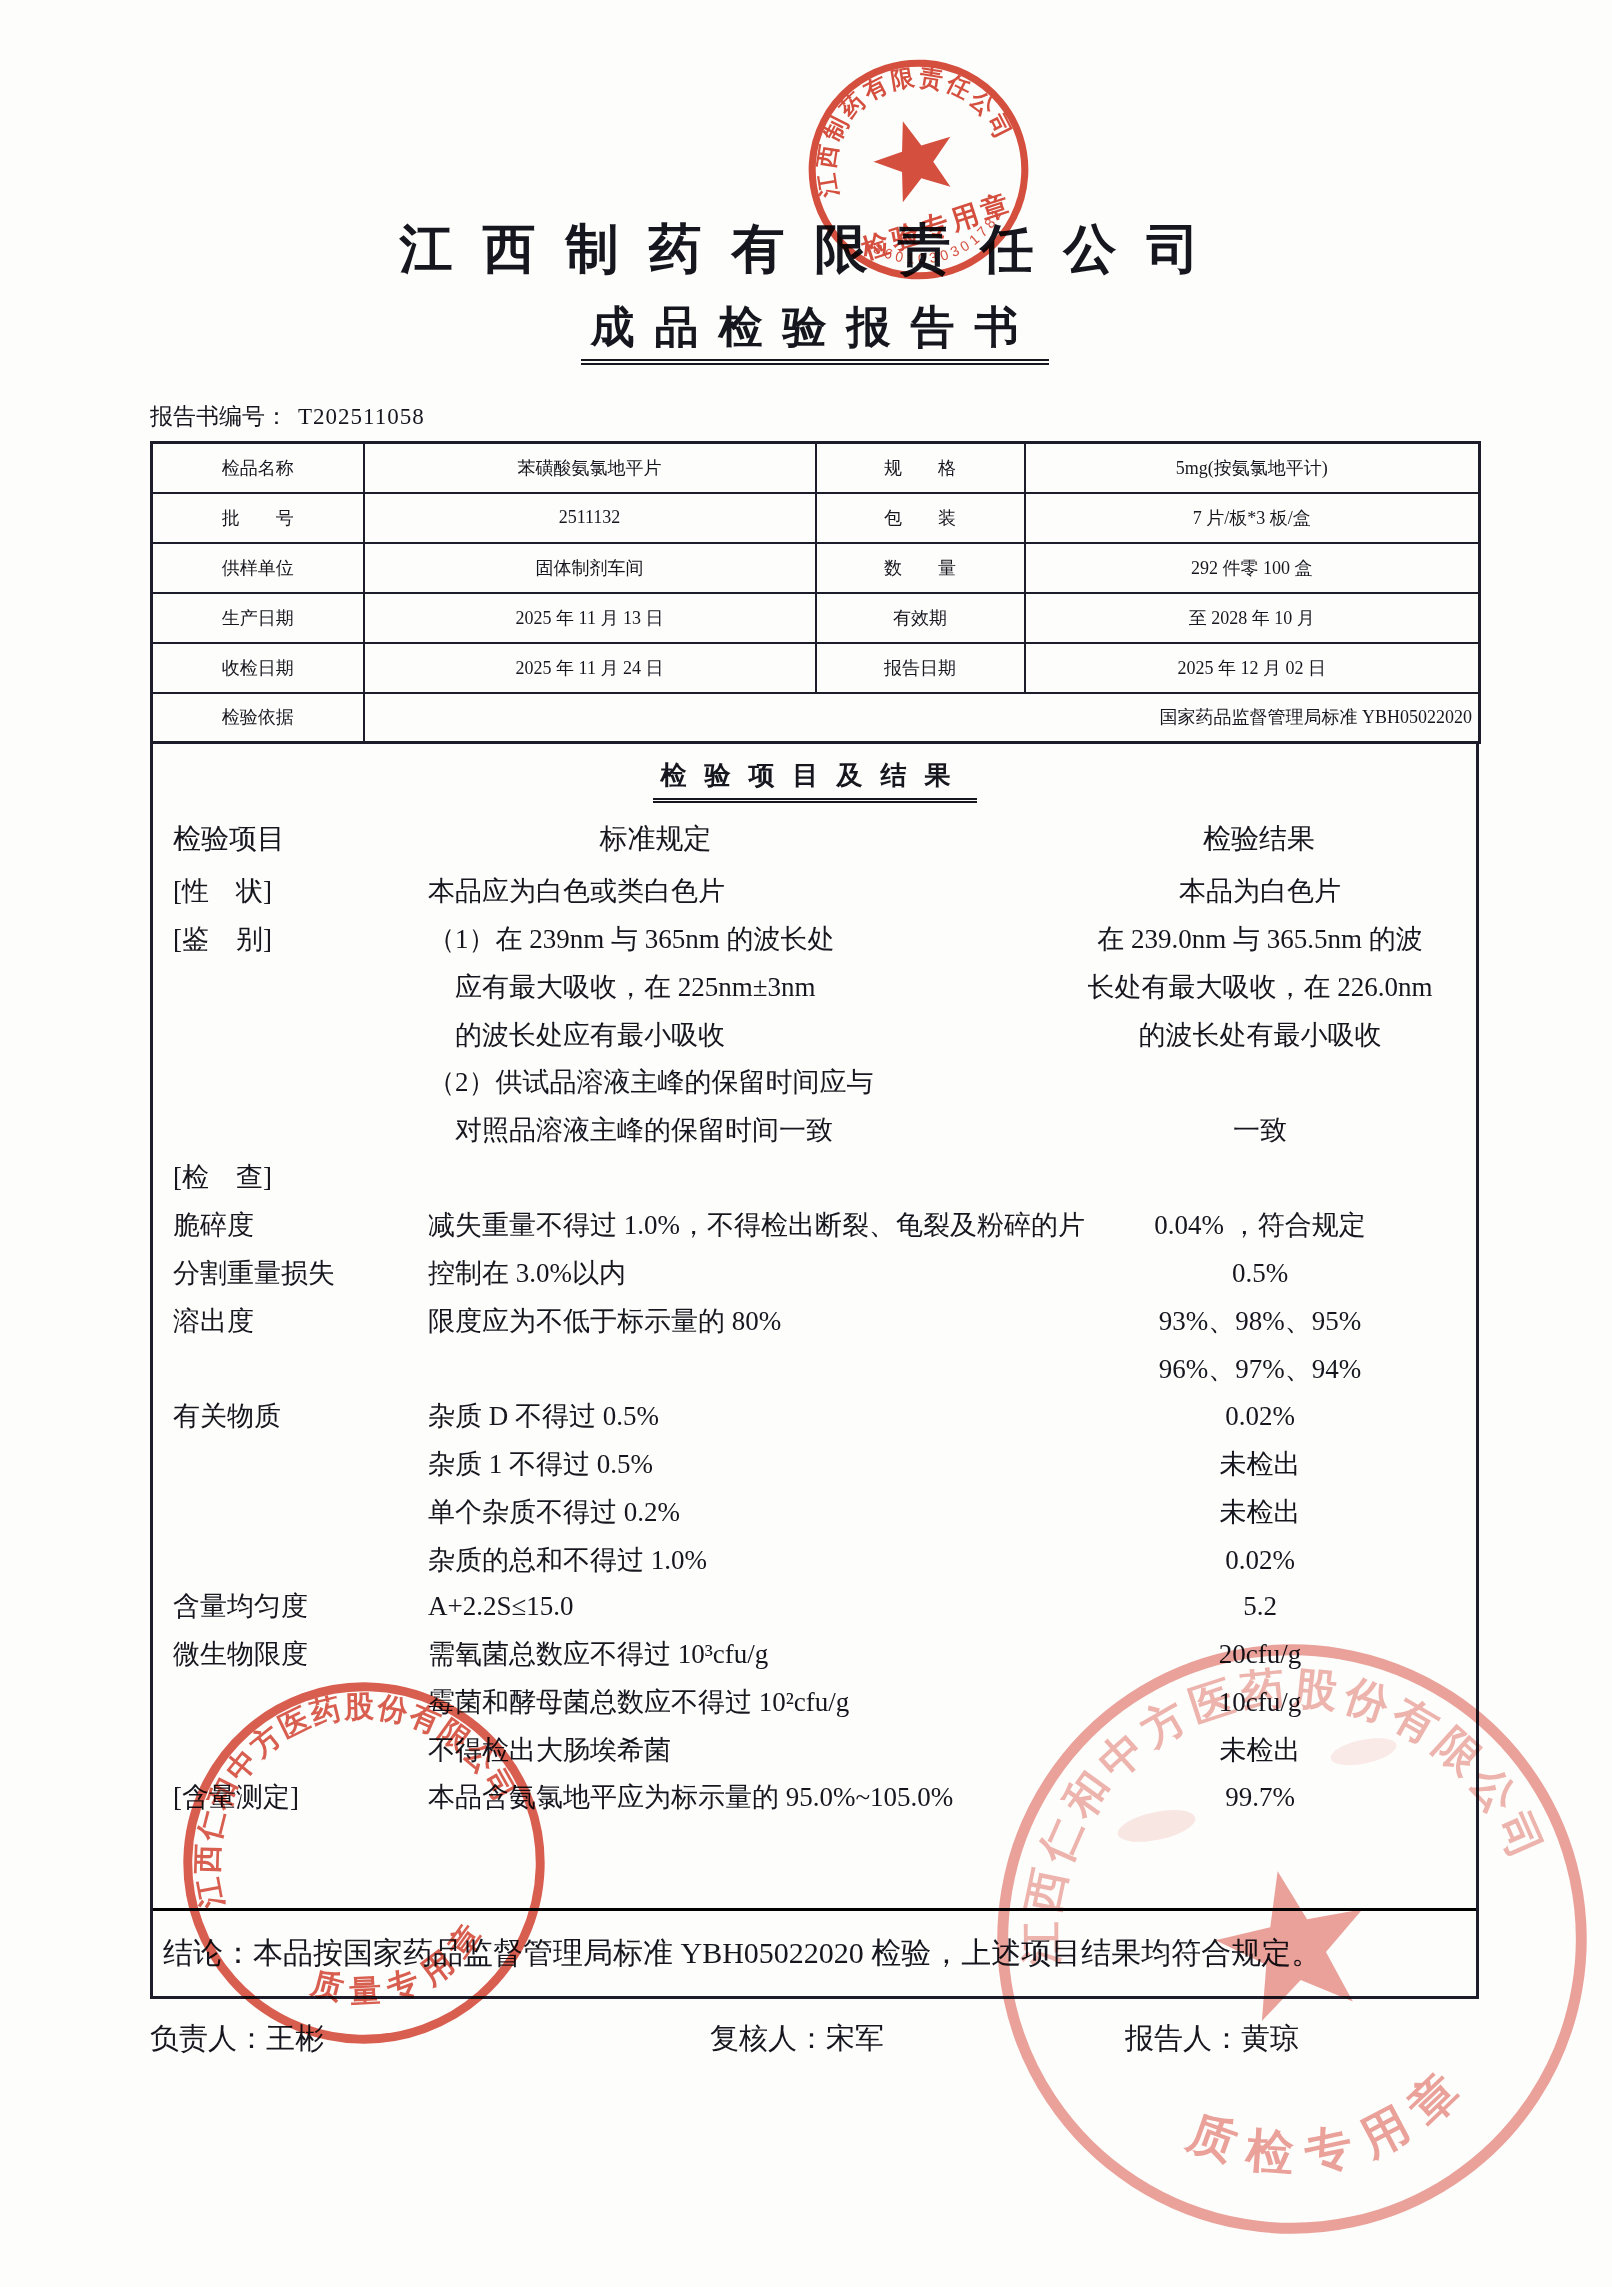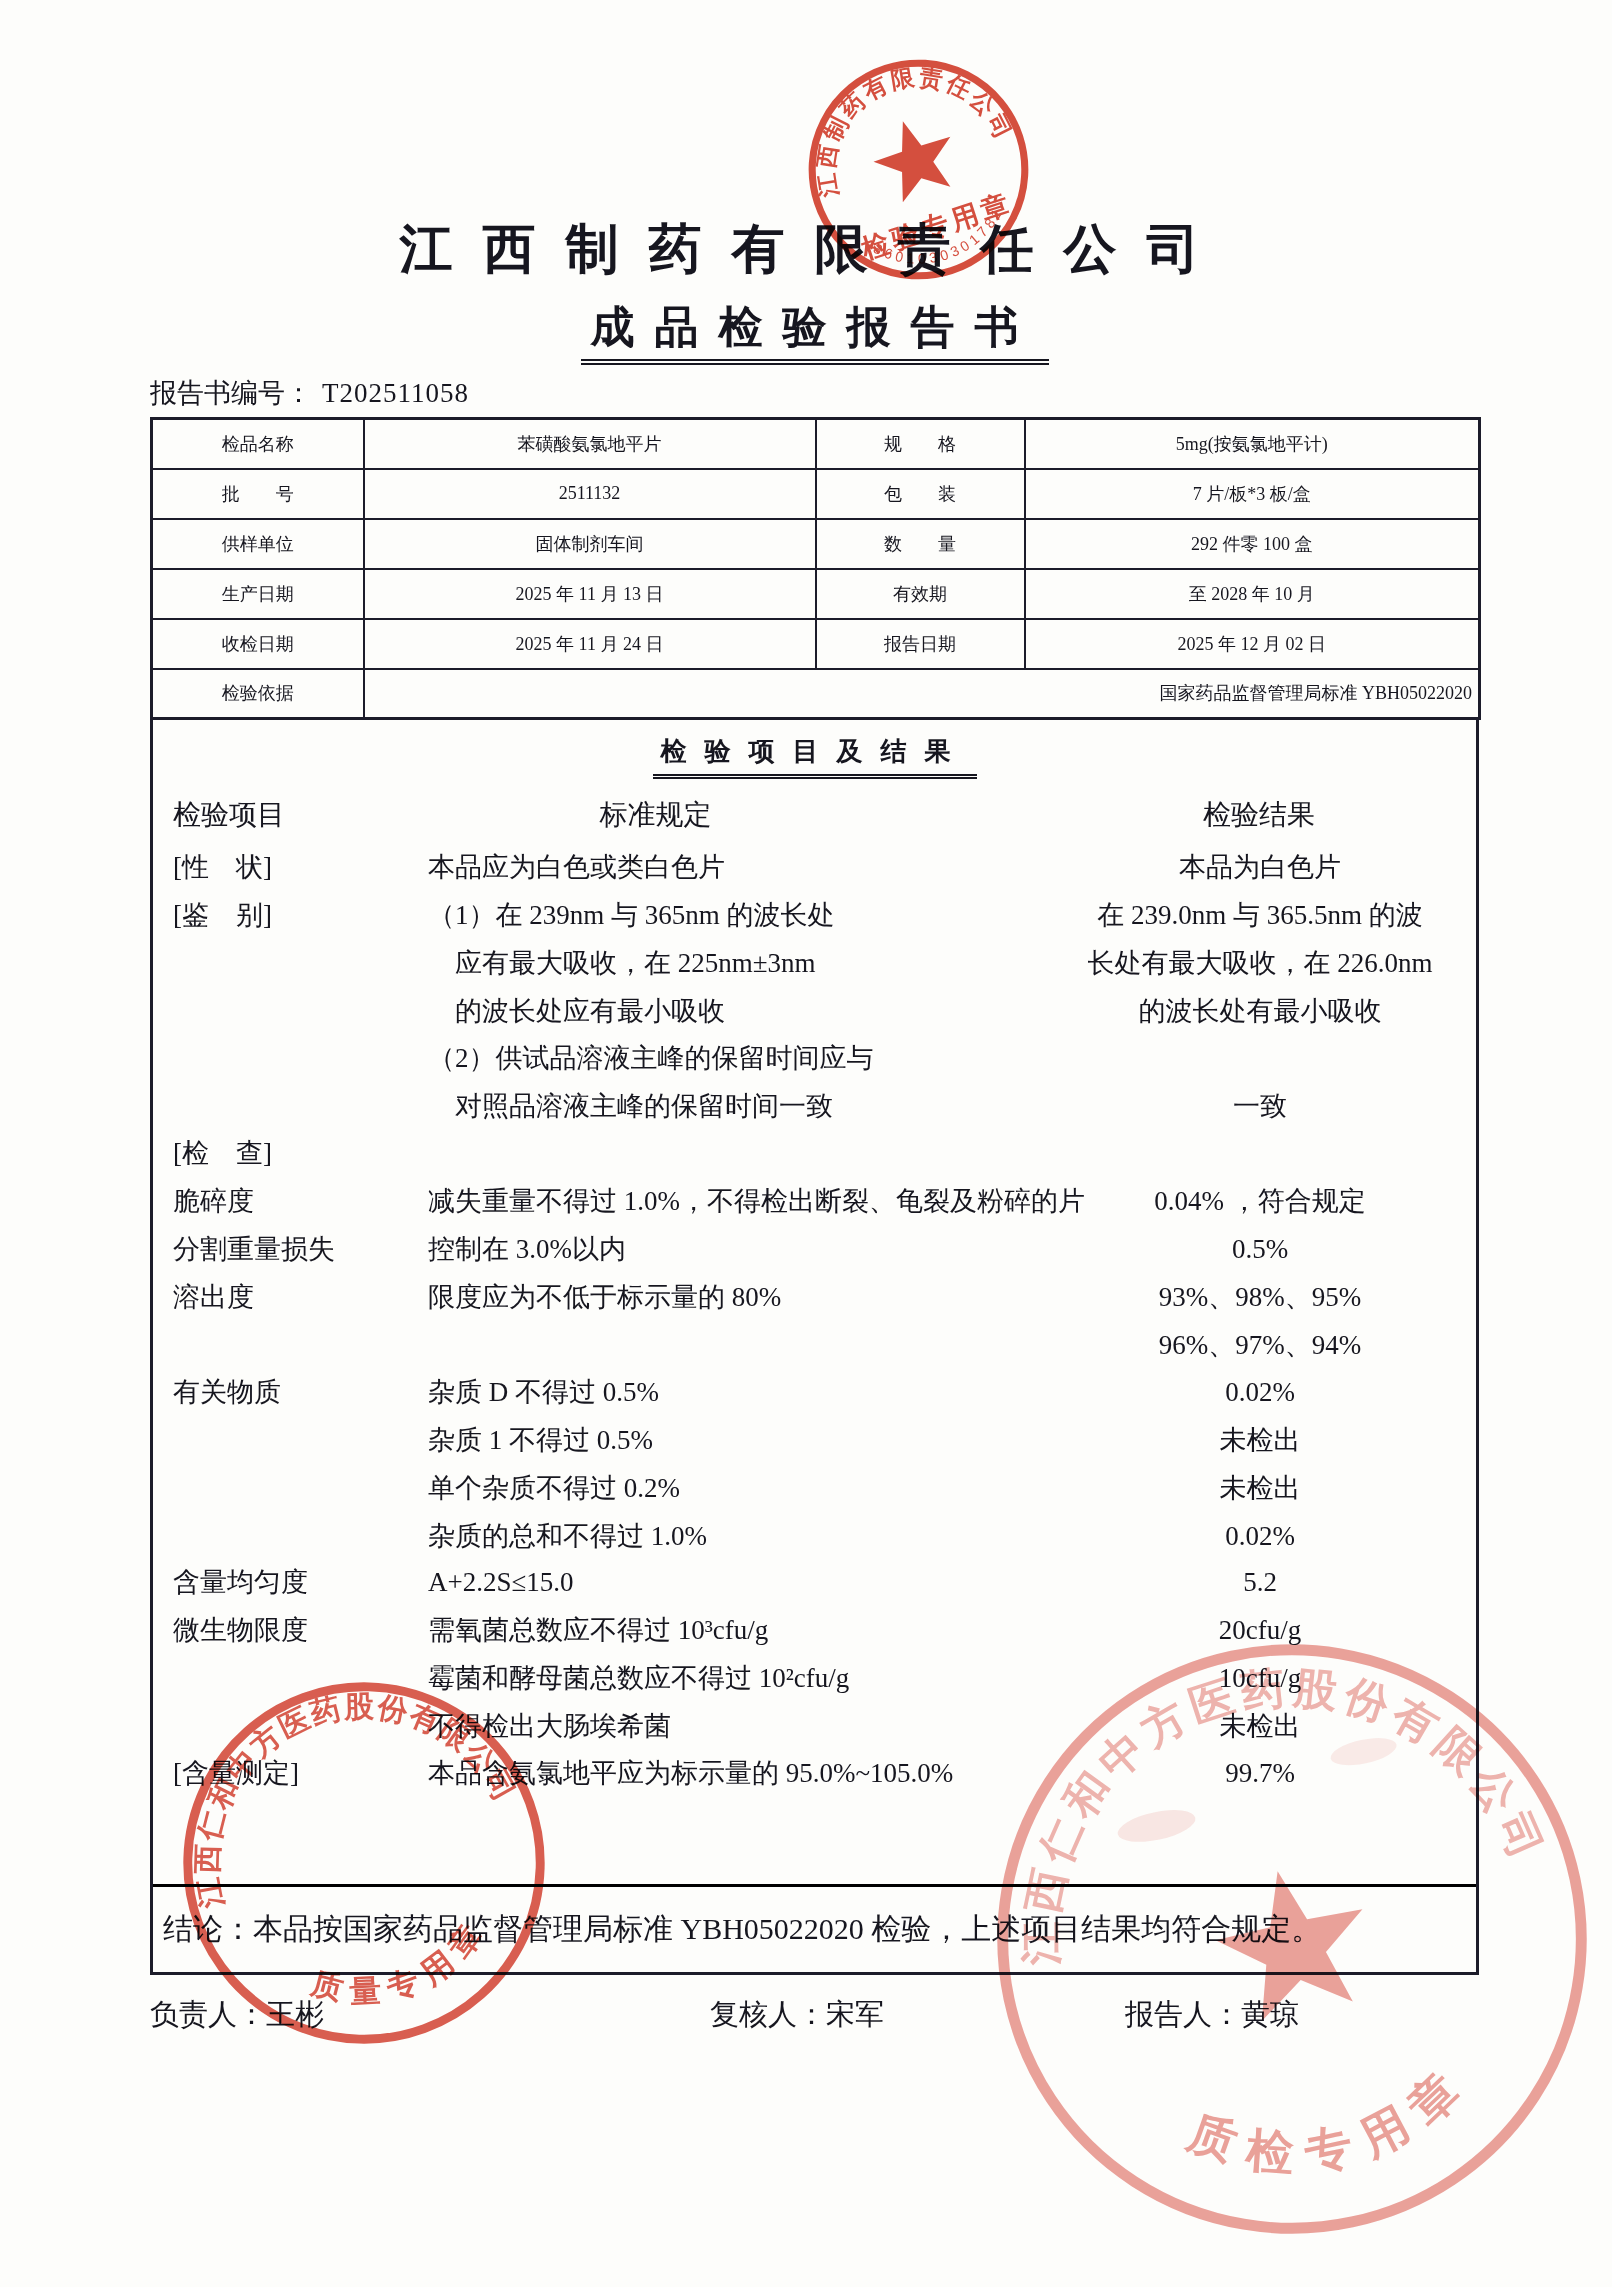--- a/index.html
+++ b/index.html
@@ -30,22 +30,22 @@
     display: inline-block;
     font-size: 44px;
     font-weight: 700;
     letter-spacing: 20px;
     line-height: 50px;
     padding: 0 10px 6px 10px;
     border-bottom: 6px double #16161f;
     white-space: nowrap;
   }
   .report-no {
-    margin-top: 12px;
-    font-size: 27px;
+    margin-top: 36px;
+    font-size: 23px;
     line-height: 32px;
   }
   .report-no .val { padding-left: 10px; letter-spacing: 1px; }
 
   table.info {
     margin-top: 8px;
     width: 1329px;
     border-collapse: collapse;
     table-layout: fixed;
   }

